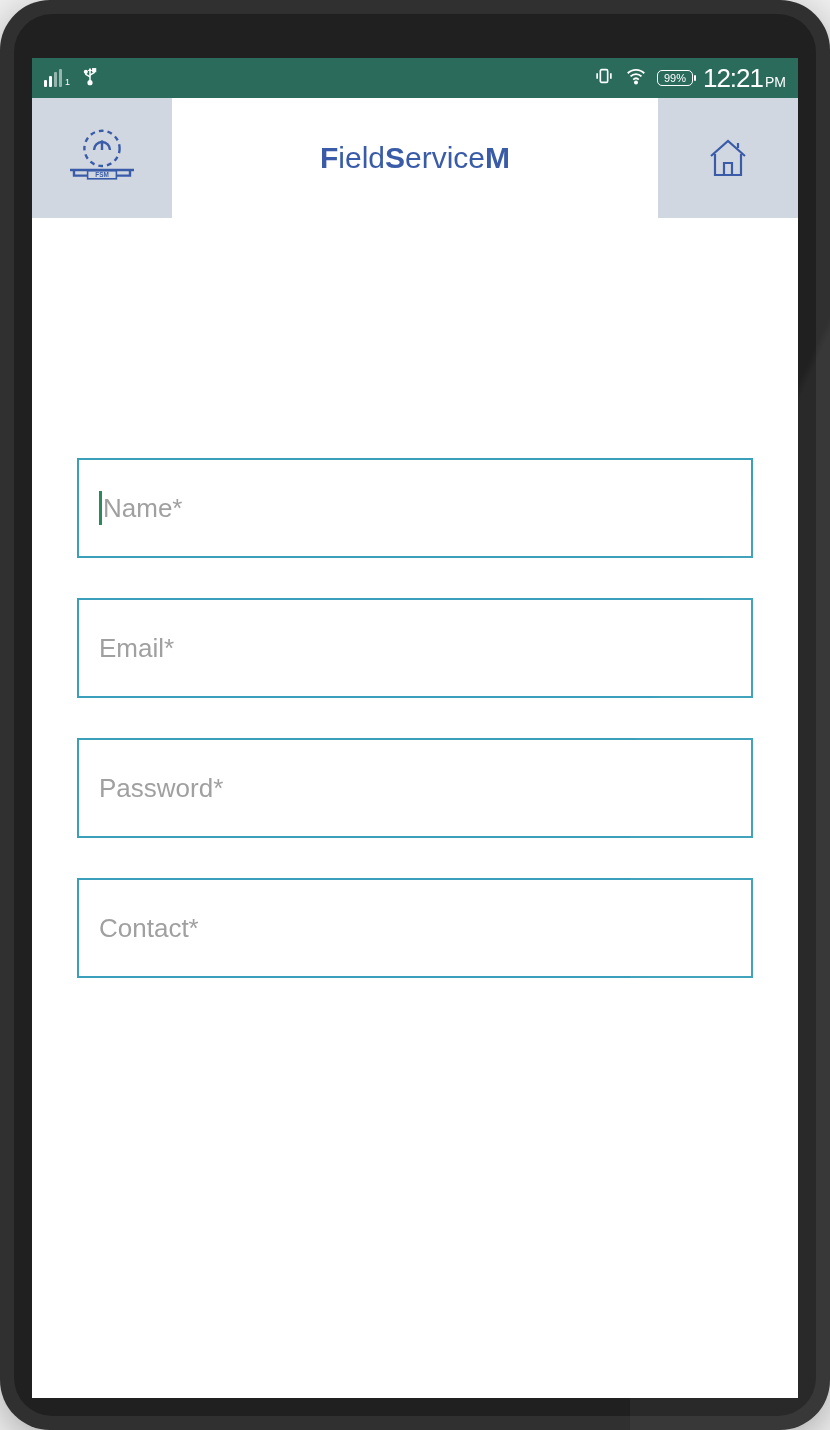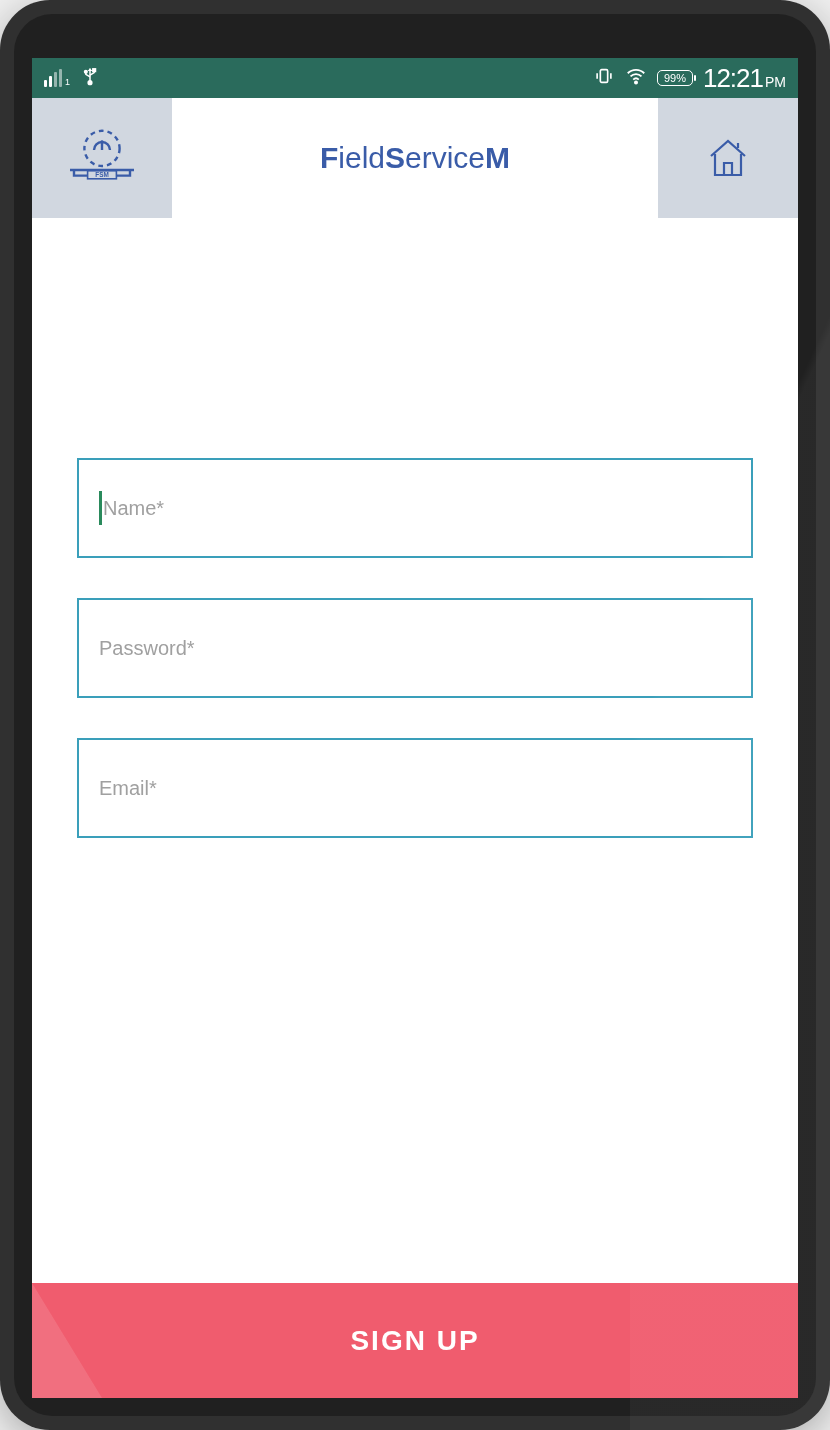--- a/index.html
+++ b/index.html
@@ -215,21 +215,21 @@
       display: flex;
       align-items: center;
       padding: 0 20px;
       position: relative;
     }
 
     .field input {
       border: none;
       outline: none;
       width: 100%;
-      font-size: 20px;
+      font-size: 26px;
       color: #4c1d95;
       background: transparent;
     }
 
     .field input::placeholder {
       color: #a0a0a0;
     }
 
     .cursor-line {
       position: absolute;
@@ -371,24 +371,26 @@
           </svg>
         </div>
       </div>
 
       <div class="form-area">
         <div class="field">
           <div class="cursor-line"></div>
           <input type="text" style="padding-left: 4px;" placeholder="Name*">
         </div>
         <div class="field">
+          <input type="email" placeholder="Email*" style="">
+        </div>
+        <div class="field">
           <input type="password" placeholder="Password*" style="">
         </div>
         <div class="field">
-          <input type="email" placeholder="Email*" style="">
+          <input type="text" placeholder="Contact*" style="">
         </div>
       </div>
 
-      <button class="signup-btn">SIGN UP</button>
 
     </div>
   </div>
 </div>
 
 </body></html>

